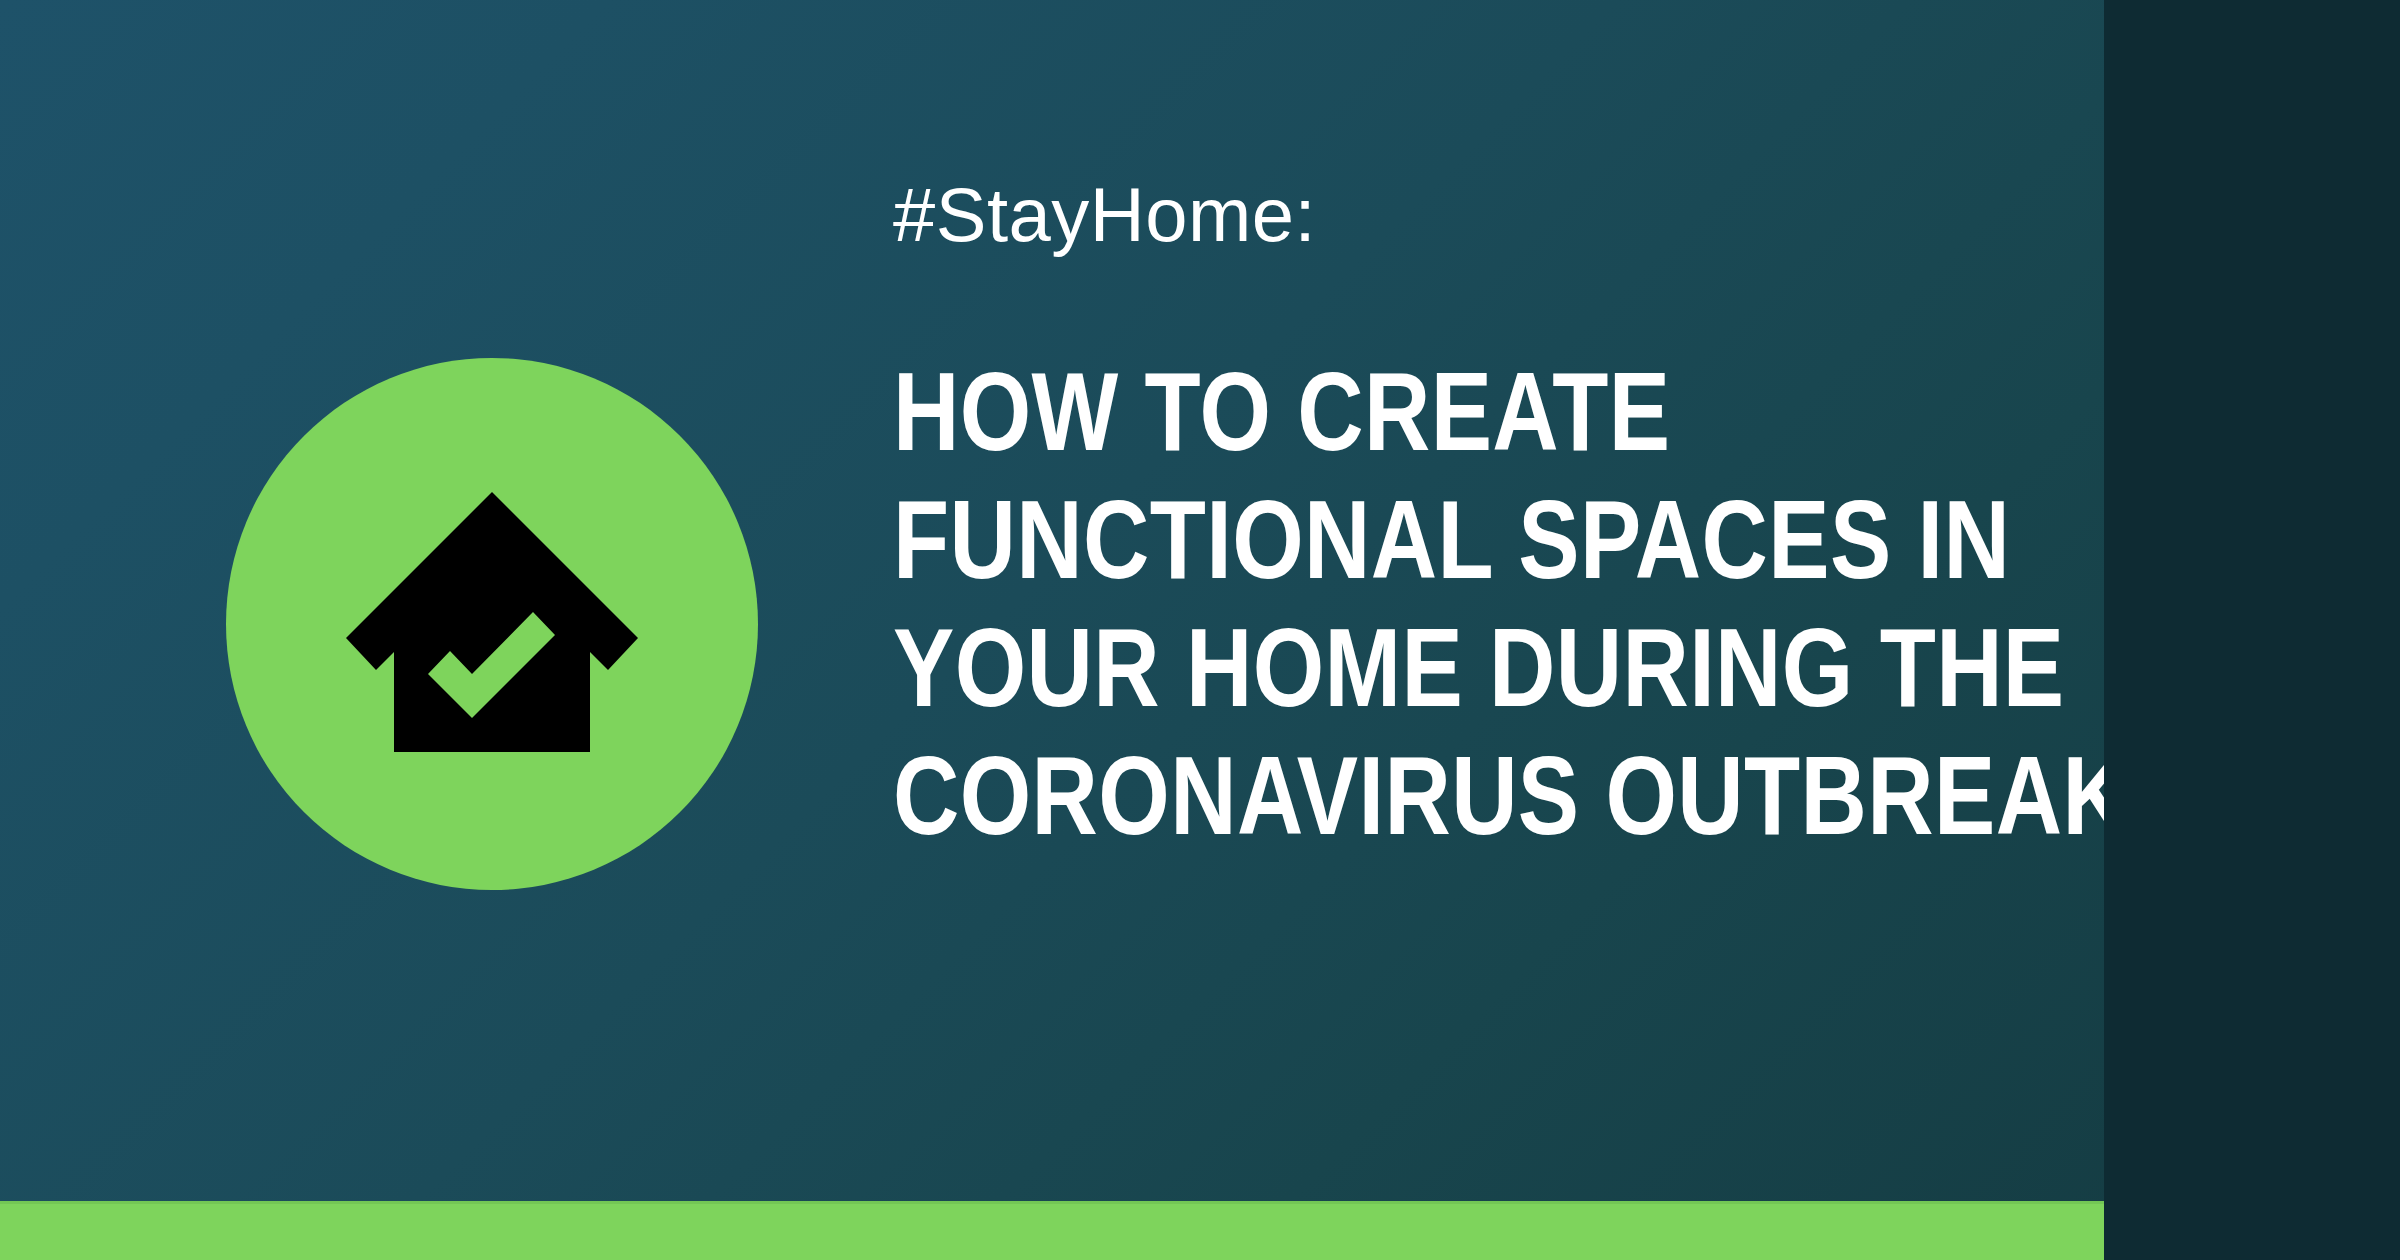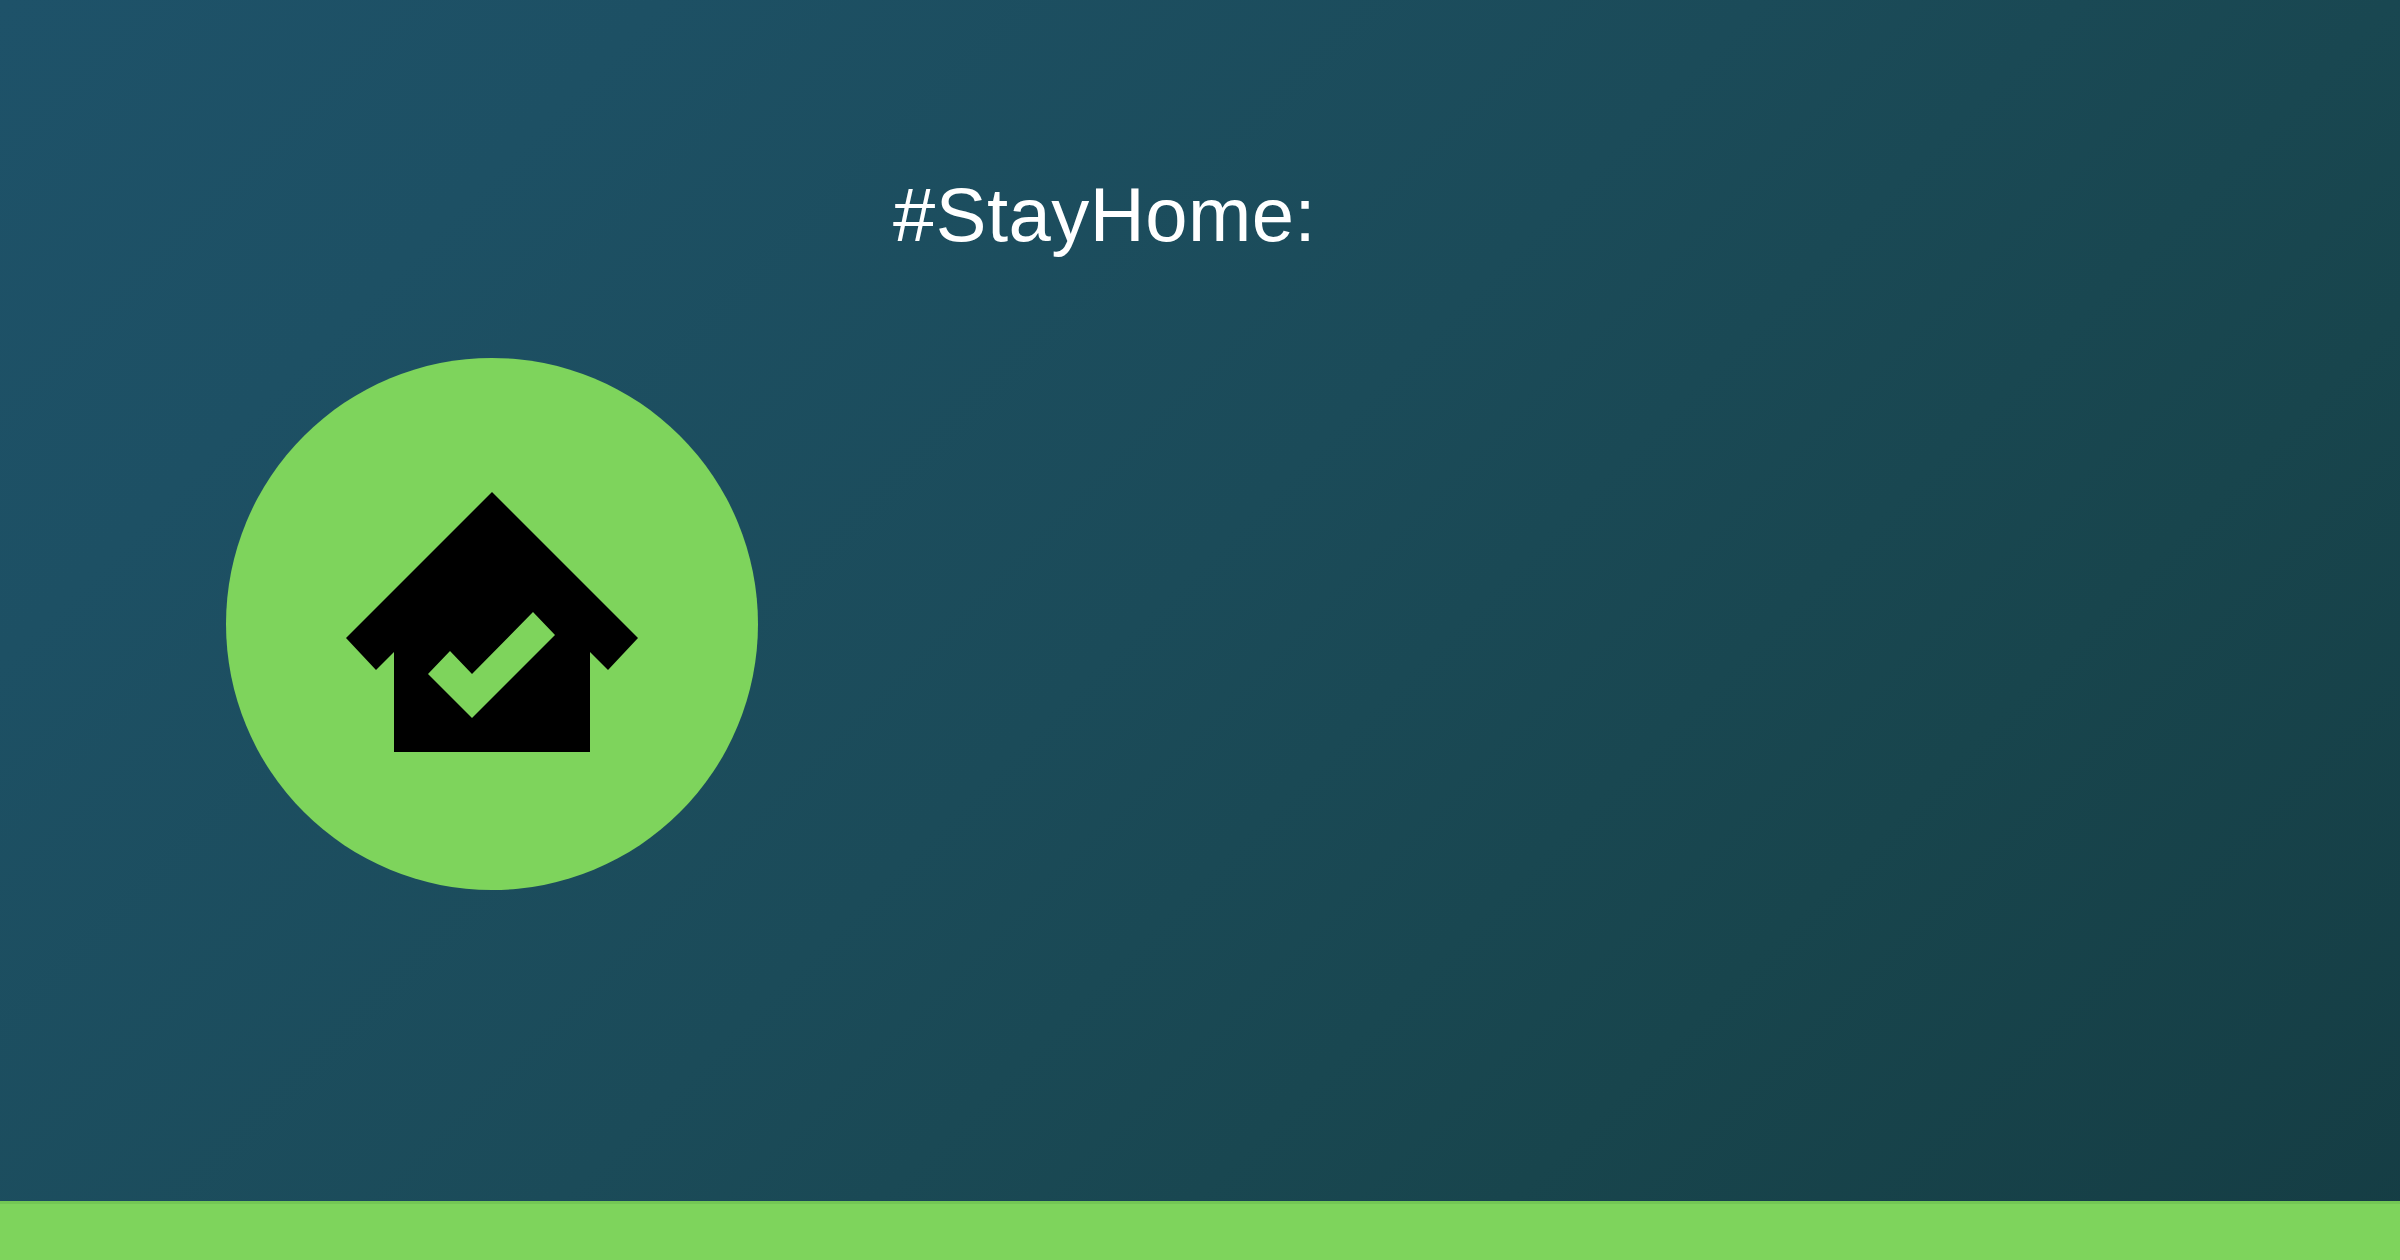--- a/index.html
+++ b/index.html
@@ -6,21 +6,21 @@
     margin: 0;
     padding: 0;
     background: #0e2b33;
   }
   body {
     font-family: "Liberation Sans", sans-serif;
   }
 
   .poster {
     position: relative;
-    width: 2400px;
+    width: 2104px;
     height: 1260px;
     overflow: hidden;
     background-color: #1d5066;
     background-image: linear-gradient(135deg, #1e5269 0%, #1d5064 18%, #1b4b59 48%, #18454d 74%, #153d44 100%);
   }
 
   
   .badge {
     position: absolute;
     left: 226px;
@@ -119,19 +119,25 @@
       <path d="M150 12 L4 158 L34 190 L52 172 L52 272 L248 272 L248 172 L266 190 L296 158 Z" fill="#000000"></path>
 
       <path d="M213 155 L191 132 L130 194 L108 171 L86 194 L130 238 Z" fill="#7ED45C"></path>
     </svg>
   </div>
 
   <div class="content">
 
     <p class="kicker">#StayHome:</p>
 
+    <div class="headline">
+      <span class="headline-line">HOW TO CREATE</span>
+      <span class="headline-line">FUNCTIONAL SPACES IN</span>
+      <span class="headline-line">YOUR HOME DURING THE</span>
+      <span class="headline-line">CORONAVIRUS OUTBREAK</span>
+    </div>
 
   </div>
 
   <div class="accent-bar-hairline"></div>
   <div class="accent-bar"></div>
 
 </div>
 
 </body></html>

